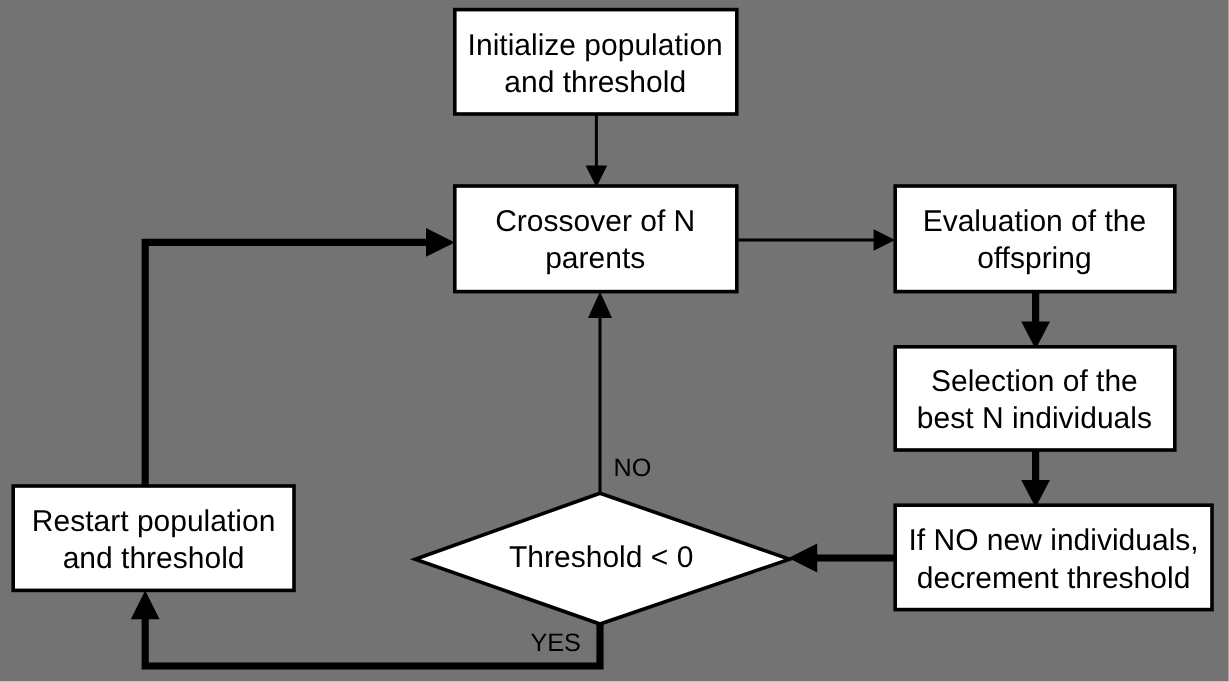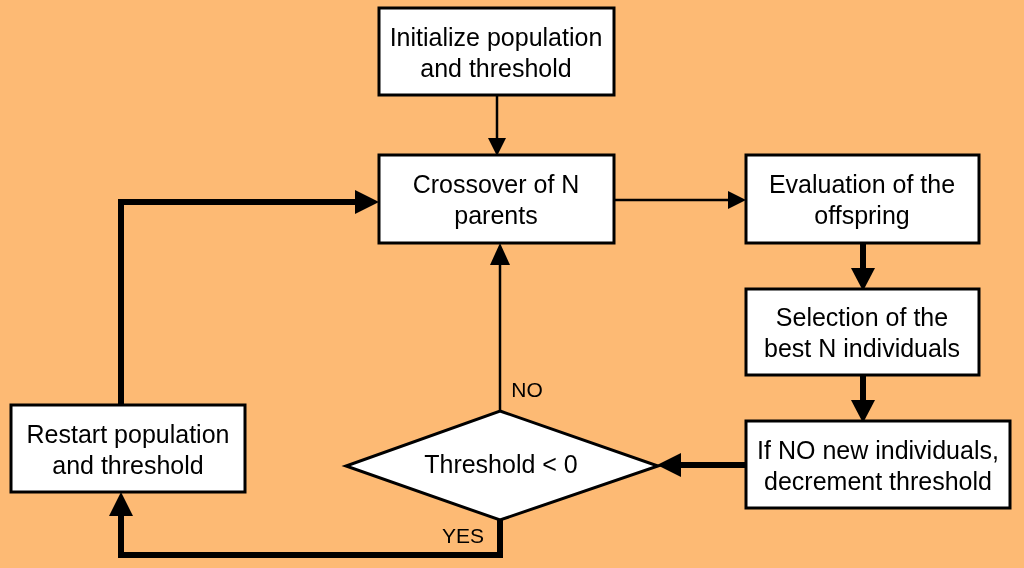--- a/index.html
+++ b/index.html
@@ -7,21 +7,21 @@
     padding: 0;
     background: #ffffff;
   }
   body {
     font-family: "Liberation Sans", sans-serif;
   }
   #diagram-root {
     position: relative;
     width: 1024px;
     height: 568px;
-    background: #fdba74;
+    background: #737373;
     overflow: hidden;
   }
   #flow-svg {
     display: block;
     width: 1024px;
     height: 568px;
   }
   .node-box {
     fill: #ffffff;
     stroke: #000000;

